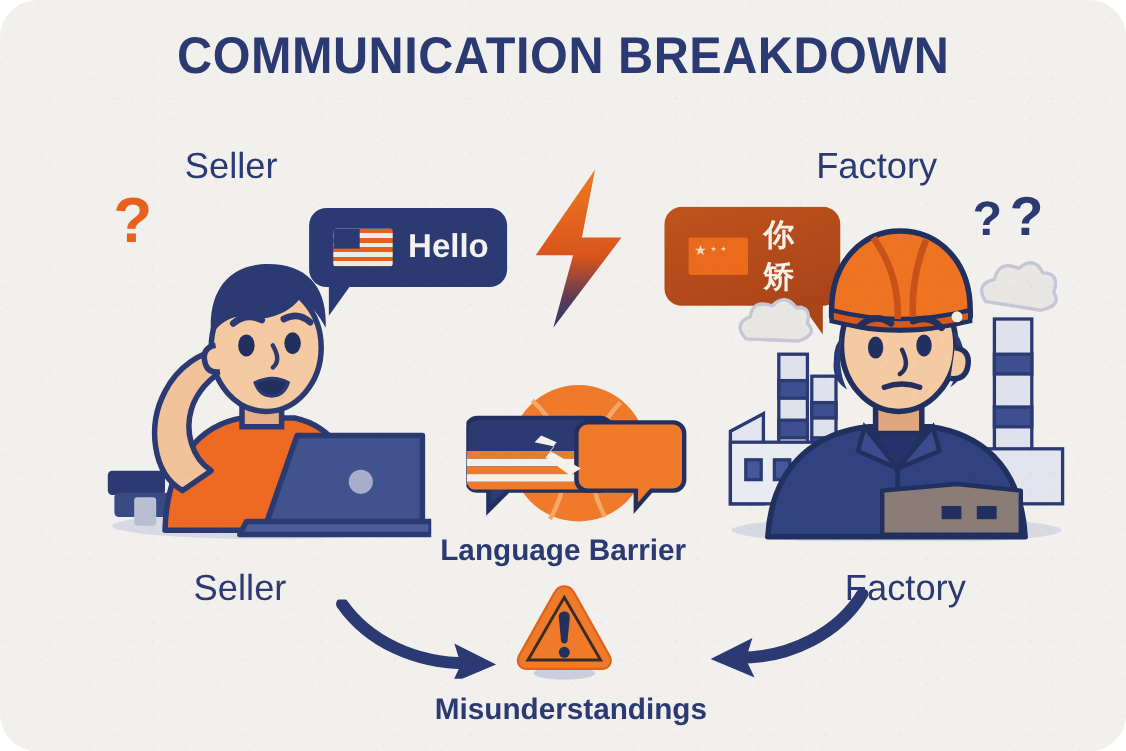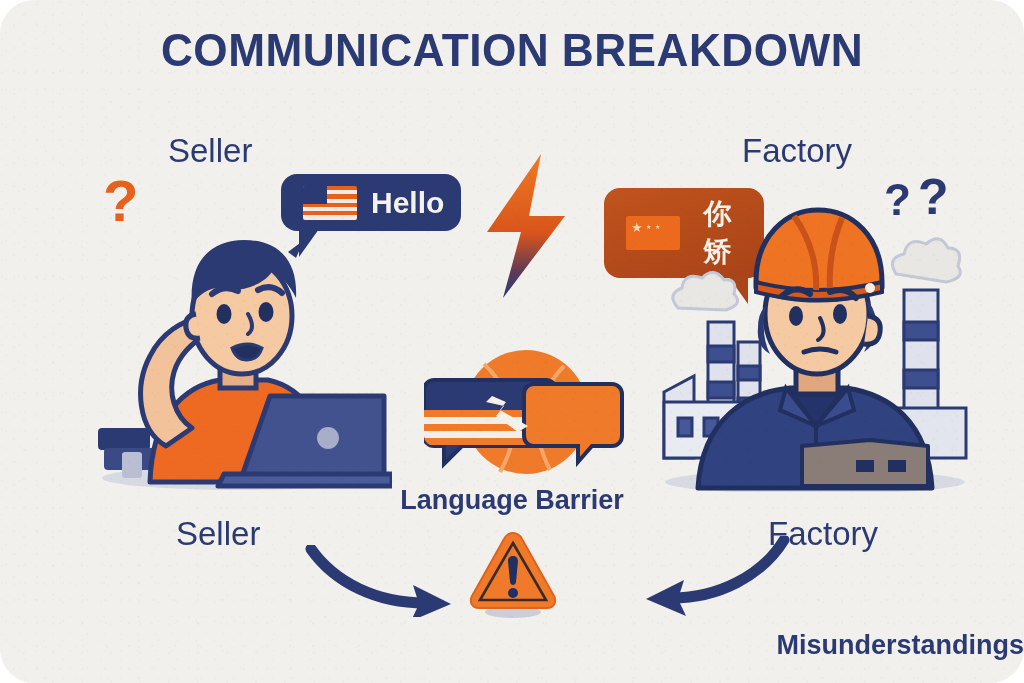--- a/index.html
+++ b/index.html
@@ -71,21 +71,21 @@
   .caption-label {
     position: absolute;
     font-family: "Liberation Sans Narrow", "Liberation Sans", sans-serif;
     font-weight: bold;
     font-size: 27px;
     color: #2b3a72;
     white-space: nowrap;
     text-align: center;
   }
   #label-language-barrier { left: 0; right: 0; top: 485px; }
-  #label-misunderstandings { left: 14px; right: 0; top: 630px; text-align: right; }
+  #label-misunderstandings { left: 14px; right: 0; top: 630px; }
 
   
   .qmark {
     position: absolute;
     font-family: "Liberation Sans", sans-serif;
     font-weight: bold;
     line-height: 1;
   }
   #qmark-seller   { left: 103px; top: 172px; font-size: 58px; color: #e8611c; }
   #qmark-factory-a{ left: 884px; top: 178px; font-size: 44px; color: #2b3a72; }
@@ -99,41 +99,40 @@
     gap: 14px;
     padding: 14px 22px;
     border-radius: 16px;
     box-sizing: border-box;
   }
   .bubble .tail {
     position: absolute;
     width: 0; height: 0;
   }
   #bubble-seller {
-    left: 281px; top: 174px;
-    width: 180px; height: 57px;
+    left: 281px; top: 189px;
+    width: 180px; height: 72px;
     background: #2b3a72;
   }
   #bubble-seller .tail {
     left: 18px; bottom: -26px;
     border-left: 20px solid #2b3a72;
     border-bottom: 28px solid transparent;
   }
   #bubble-seller .bubble-text {
     color: #f4f2ee;
     font-size: 30px;
     font-weight: bold;
     font-family: "Liberation Sans", sans-serif;
   }
   #bubble-factory {
     left: 604px; top: 188px;
     width: 160px; height: 90px;
     background: #b4491c;
     background-image: linear-gradient(160deg, #c1531d 0%, #a84318 100%);
-    text-align: center;
   }
   #bubble-factory .tail {
     right: 16px; bottom: -26px;
     border-right: 20px solid #aa451a;
     border-bottom: 28px solid transparent;
   }
   #bubble-factory .bubble-text {
     color: #f6f1ea;
     font-size: 28px;
     font-weight: bold;

